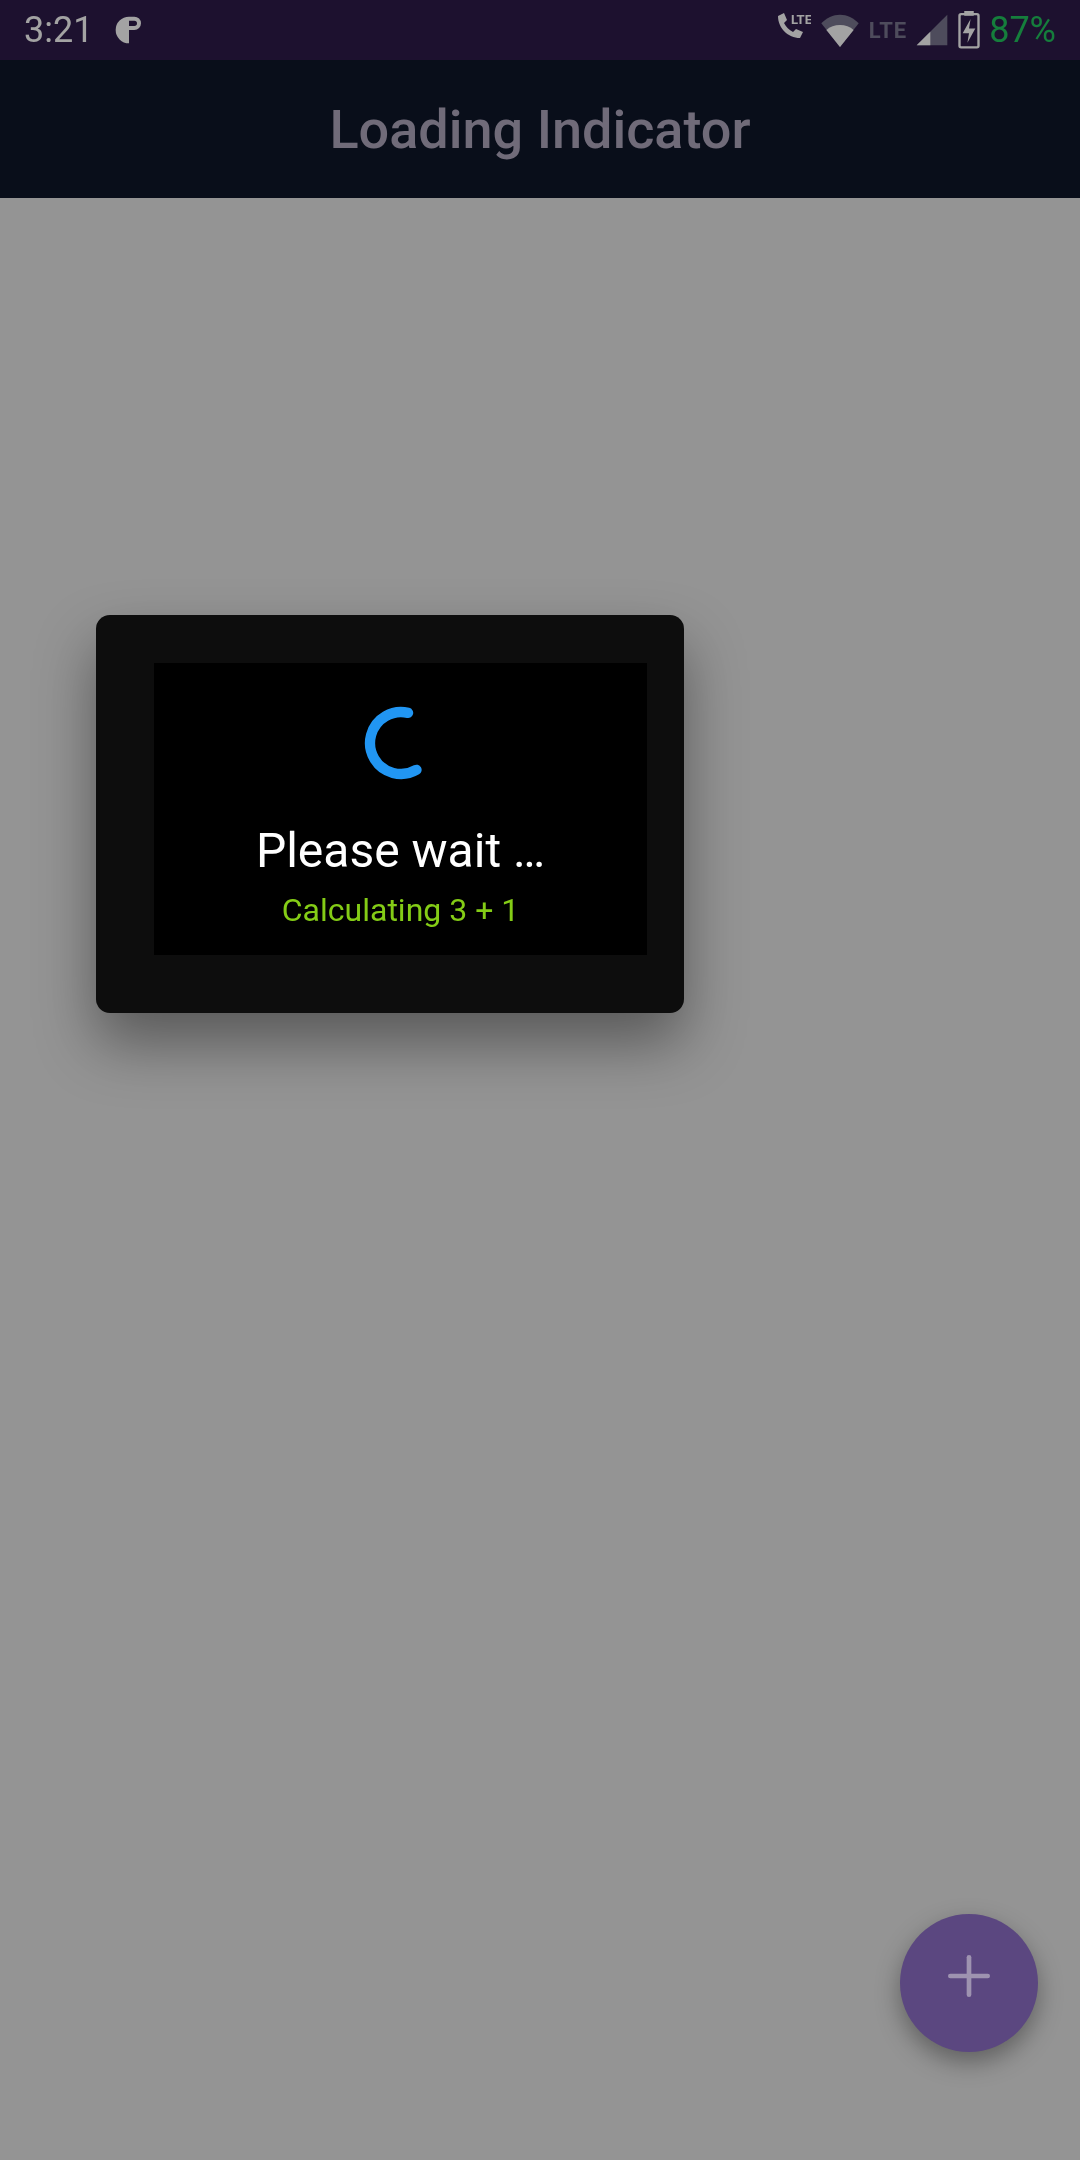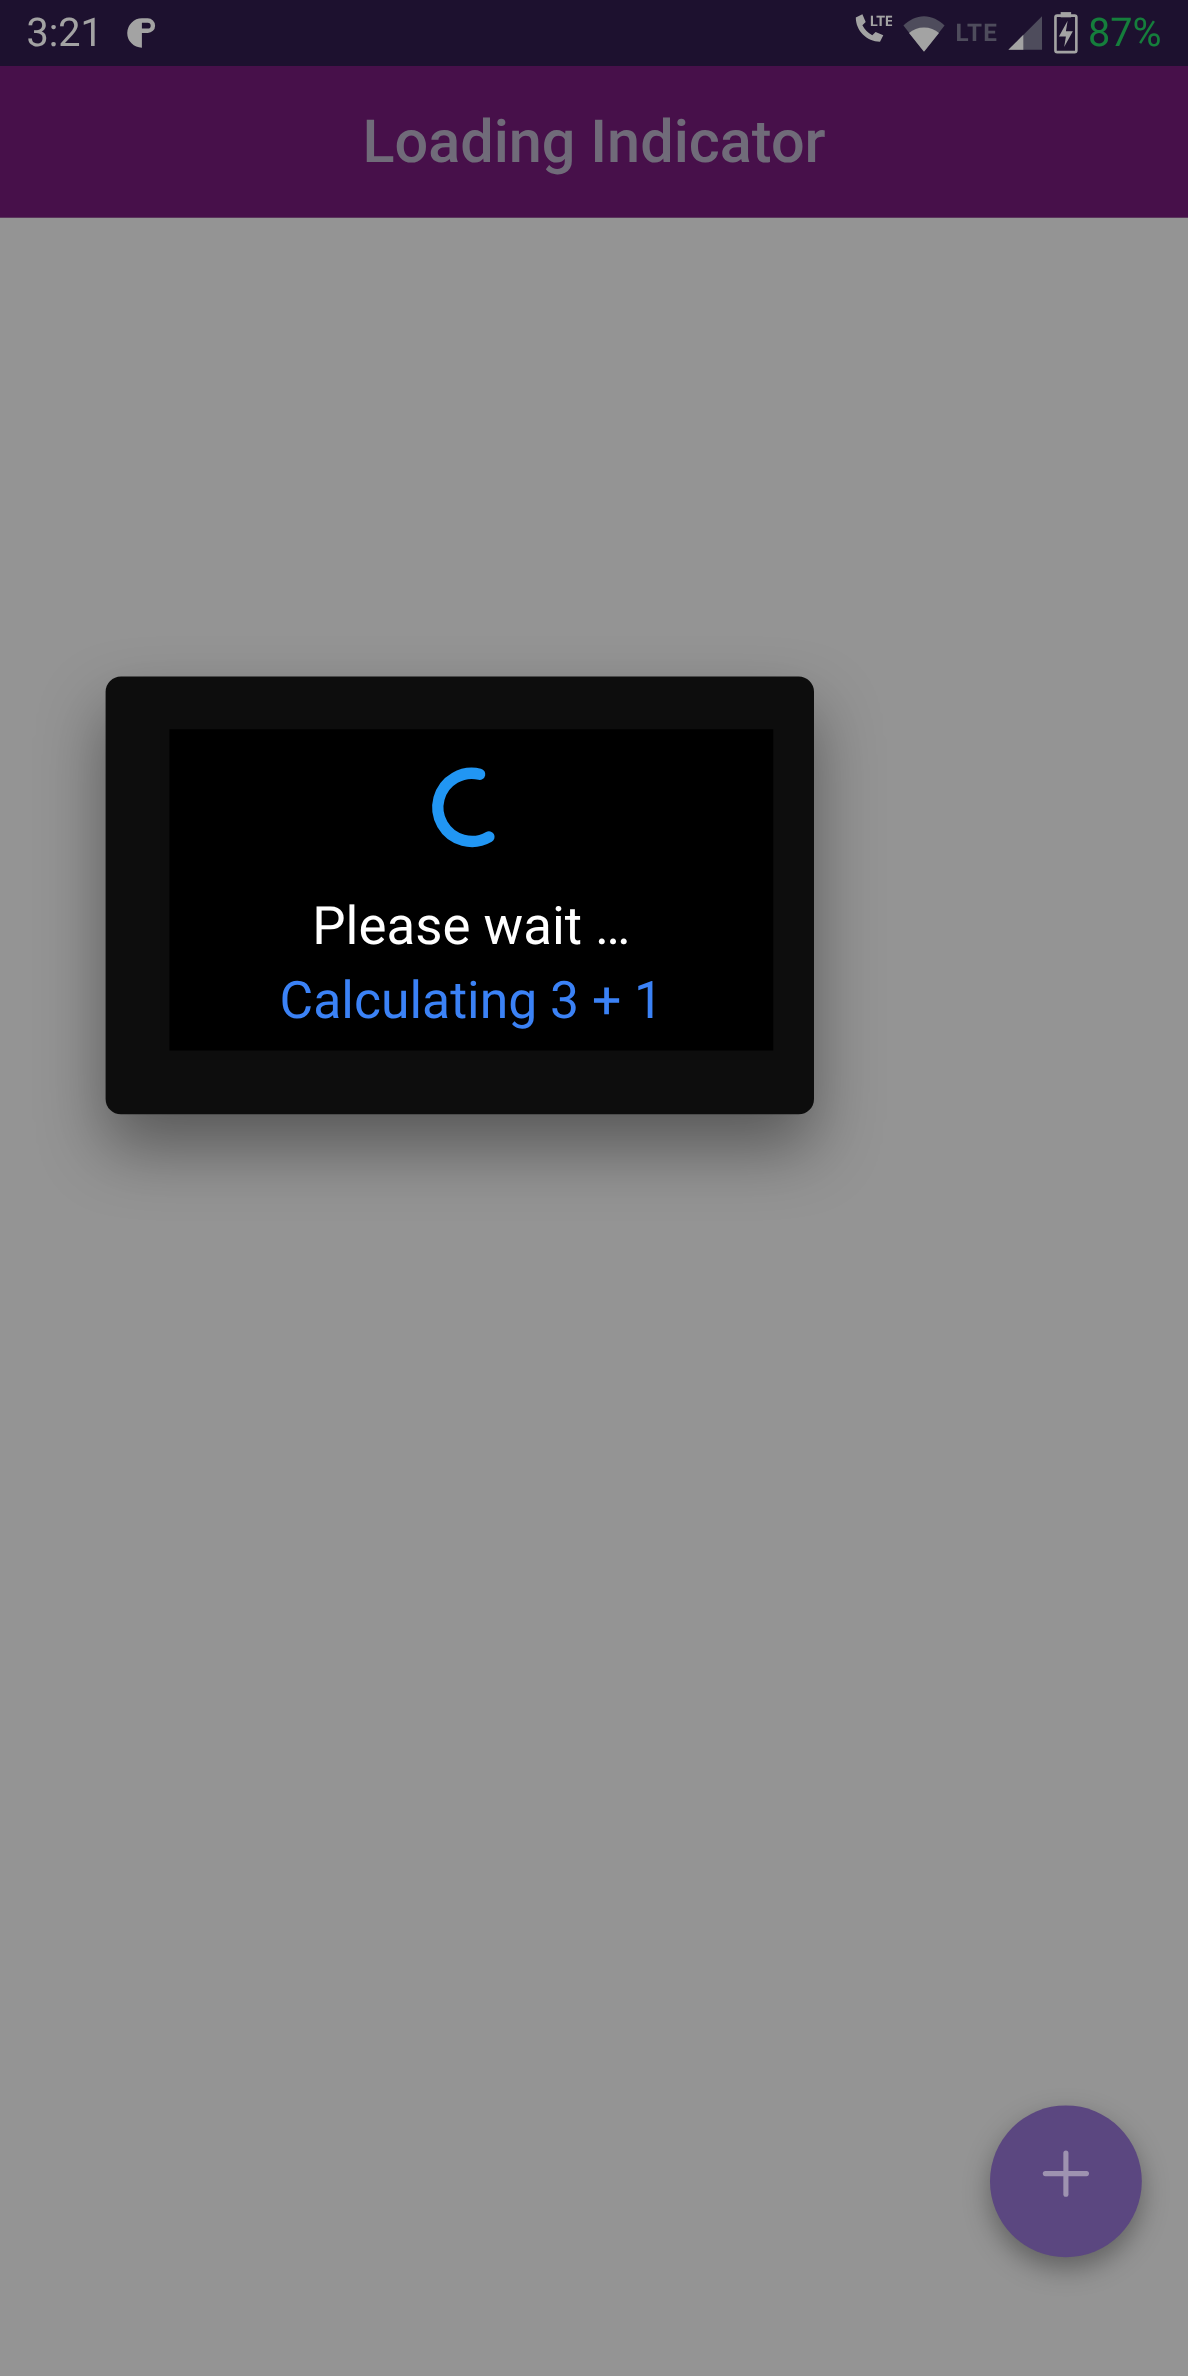--- a/index.html
+++ b/index.html
@@ -58,21 +58,21 @@
     }
     
     .status-icon {
       display: inline-flex;
       align-items: flex-start;
     }
     
     
     .app-bar {
       height: 138px;
-      background: #701a75;
+      background: #0f172a;
       display: flex;
       align-items: center;
       justify-content: center;
     }
     
     .app-title {
       font-size: 54px;
       font-weight: 500;
       color: #b0a8be;
     }
@@ -98,21 +98,21 @@
       right: 0;
       bottom: 0;
       background: #e8e8e8;
     }
     
     
     .dialog {
       position: absolute;
       top: 615px;
       left: 96px;
-      width: 644px;
+      width: 588px;
       height: 398px;
       background: #0d0d0d;
       border-radius: 14px;
       box-shadow: 0 30px 60px rgba(0,0,0,0.4);
       padding: 48px 37px 58px 58px;
       display: flex;
       flex-direction: column;
     }
     
     .dialog-inner {
@@ -132,23 +132,23 @@
       margin-bottom: 18px;
     }
     
     .dialog-title {
       font-size: 48px;
       font-weight: 400;
       color: #fff;
     }
     
     .dialog-subtitle {
-      font-size: 47px;
-      font-weight: 400;
-      color: #3b82f6;
+      font-size: 32px;
+      font-weight: 400;
+      color: #84cc16;
       margin-top: -6px;
     }
     
     
     .fab {
       position: absolute;
       right: 42px;
       bottom: 108px;
       width: 138px;
       height: 138px;

